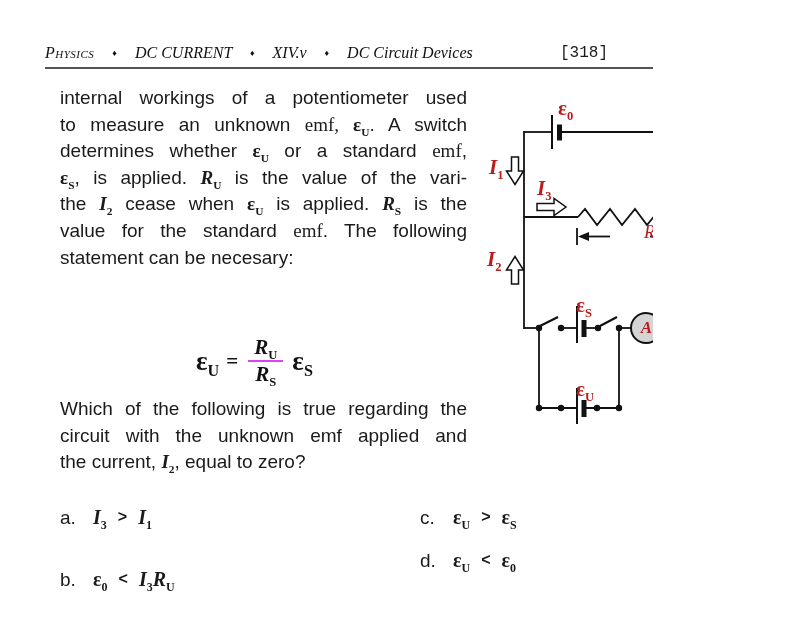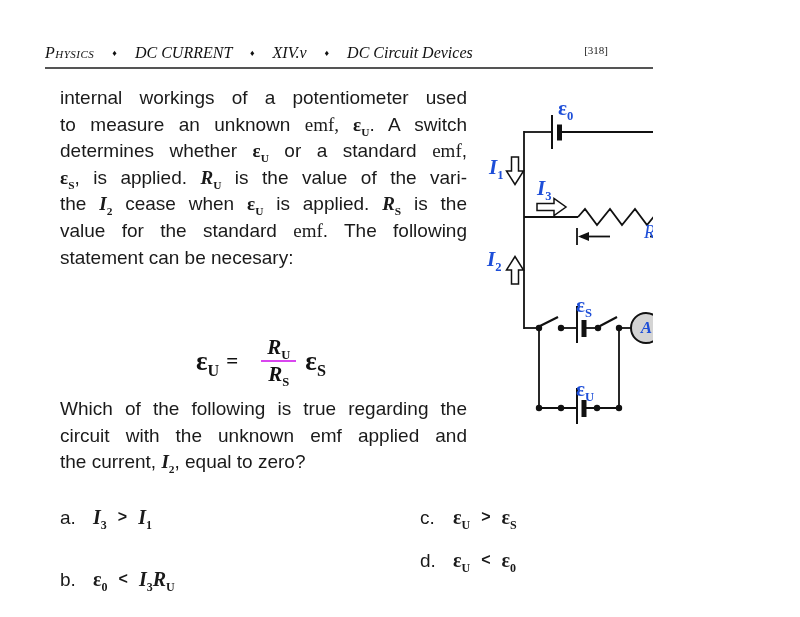--- a/index.html
+++ b/index.html
@@ -16,21 +16,21 @@
     font-family: "Liberation Serif", serif; font-style: italic;
     font-size: 16px; color: #111; white-space: nowrap;
   }
   #header .smallcaps { font-variant: small-caps; letter-spacing: .5px; }
   #header .sep {
     font-style: normal; font-size: 9px; vertical-align: 2px;
     margin: 0 14px; color: #111;
   }
   #page-num {
     position: absolute; right: 45px; top: 44px;
-    font-family: Liberation Serif, serif; font-size: 11px; font-style: normal; text-align: center;
+    font-family: Liberation Mono, monospace; font-size: 16px; font-style: normal; text-align: center;
   }
   #header-rule {
     position: absolute; left: 45px; top: 67px; width: 711px; height: 2px;
     background: #555;
   }
   
   .para { position: absolute; left: 60px; width: 407px; }
   .line {
     font-size: 19px; line-height: 26.6px; height: 26.6px;
     text-align: justify; text-align-last: justify; white-space: nowrap;
@@ -47,40 +47,40 @@
   
   #equation {
     position: absolute; left: 196px; top: 330px; height: 62px;
     display: flex; align-items: center;
     font-family: "Liberation Serif", serif; color: #111;
   }
   #equation .eps-big { font-size: 27px; font-weight: bold; }
   #equation .eq-sign { font-size: 21px; font-weight: bold; margin: 0 9px 0 7px; }
   #equation .frac { display: inline-flex; flex-direction: column; align-items: center; }
   #equation .frac .num, #equation .frac .den {
-    font-size: 21px; font-weight: bold; font-style: italic; padding: 0 7px; margin-left: 13px;
+    font-size: 21px; font-weight: bold; font-style: italic; padding: 0 7px;
   }
   #equation .frac .num sub, #equation .frac .den sub { font-style: normal; }
   #equation .frac .den { border-top: 2px solid #d946ef; }
   #equation .rhs { margin-left: 8px; }
   
   .answer {
     position: absolute; height: 32px; font-size: 19px; white-space: nowrap;
   }
   .answer .letter { display: inline-block; width: 33px; }
   .answer .expr { font-size: 20px; }
   .answer .op { font-weight: bold; font-size: 16px; margin: 0 11px; vertical-align: 2px; }
   #answer-a { left: 60px; top: 506px; }
   #answer-b { left: 60px; top: 568px; }
   #answer-c { left: 420px; top: 506px; }
   #answer-d { left: 420px; top: 549px; }
   
   #circuit-svg { position: absolute; left: 0; top: 0; pointer-events: none; }
   .clabel {
-    position: absolute; font-family: "Liberation Serif", serif; color: #1d4ed8;
+    position: absolute; font-family: "Liberation Serif", serif; color: #b91c1c;
     white-space: nowrap;
   }
   .clabel.cur { font-size: 21px; font-weight: bold; font-style: italic; }
   .clabel.cur sub { font-style: normal; }
   .clabel.res { font-size: 18px; font-weight: normal; font-style: italic; }
   .clabel.res sub { font-style: normal; }
   .clabel.emf { font-size: 21px; font-weight: bold; }
   #lbl-eps0 { left: 558px; top: 96px; }
   #lbl-i1   { left: 489px; top: 155px; }
   #lbl-i3   { left: 537px; top: 176px; }

